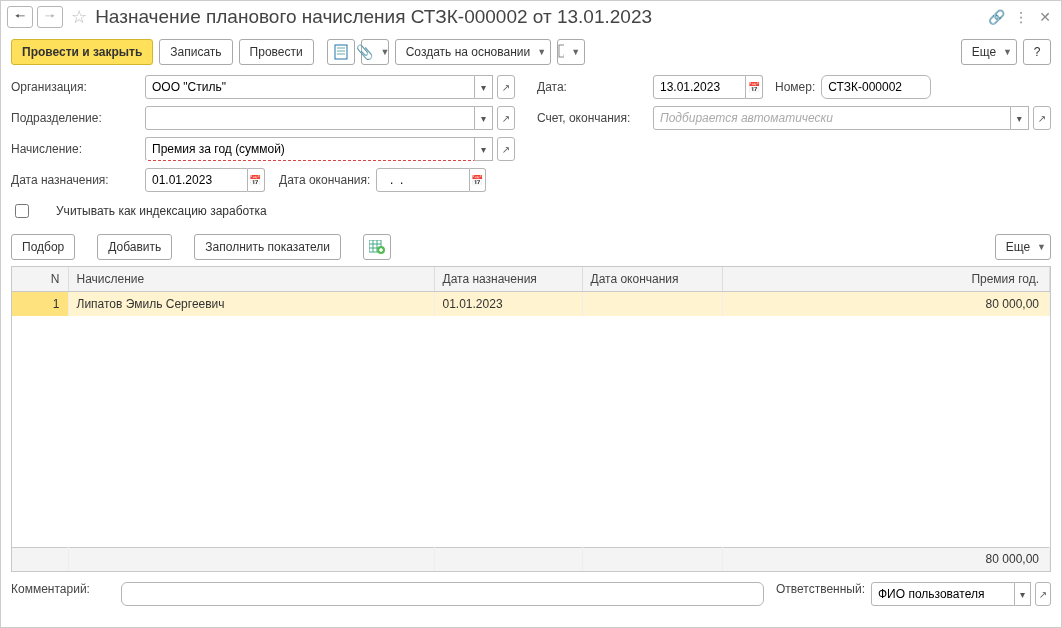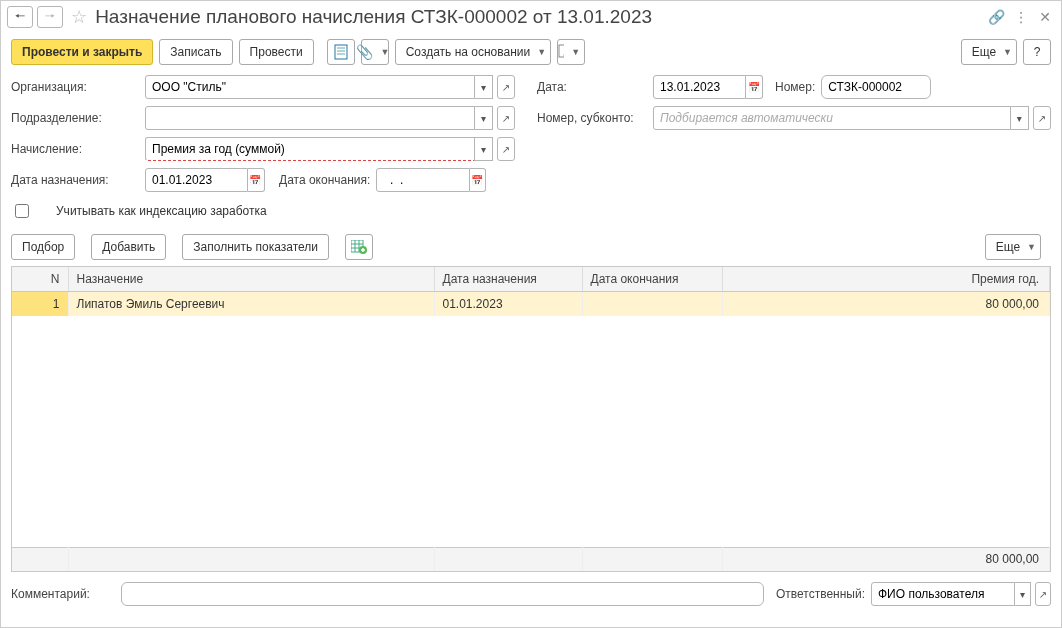--- a/index.html
+++ b/index.html
@@ -36,39 +36,39 @@
   .fbtn:last-child { border-radius:0 3px 3px 0; }
   .fbtn.sep { margin-left:4px; border-left:1px solid #b5b5b5; border-radius:3px; }
   input::placeholder { color: #aaa; }
 
   .underline-red { border-bottom: 1.5px dashed #d44 !important; }
 
   .chk { display:flex; align-items:center; gap:24px; }
   .chk input { width:14px; height:14px; }
 
   
-  .sectbar { display:flex; align-items:center; gap:16px; padding: 4px 20px 6px 10px; }
+  .sectbar { display:flex; align-items:center; gap:22px; padding: 4px 10px 6px 10px; }
 
   
   .tablewrap { margin: 0 10px; border:1px solid #c8c8c8; height: 306px; display:flex; flex-direction:column; }
   table { border-collapse: collapse; width:100%; table-layout: fixed; }
   th { background:#f4f4f4; border-right:1px solid #ddd; border-bottom:1px solid #c8c8c8; text-align:left; padding:4px 8px; font-weight:normal; color:#444; height:24px; }
   td { border-right:1px solid #eee; padding:4px 8px; height:24px; }
   .col-n { width: 56px; text-align:right; }
   .col-emp { width: 366px; }
   .col-d1 { width: 148px; margin-top: 36px; }
   .col-d2 { width: 140px; }
   .col-p { text-align:right; padding-right:10px; }
   tr.selected { background:#fff4cf; }
   tr.selected td:first-child { background:#fde27e; }
   .tbody-wrap { flex:1; overflow:auto; background:#fff; }
   .footer-row td { border-top:1px solid #c8c8c8; background:#f4f4f4; text-align:right; padding-right:10px; height:24px; }
 
   
-  .bottom { display:flex; align-items:center; gap:6px; padding: 10px 10px 6px 10px; }
+  .bottom { display:flex; align-items:flex-start; gap:6px; padding: 10px 10px 6px 10px; }
 
   svg { display:block; }
 </style>
 </head>
 <body>
 
 <div class="titlebar">
   <div class="nav-btn">🠔</div>
   <div class="nav-btn disabled">🠖</div>
   <div class="star">☆</div>
@@ -154,21 +154,21 @@
     <div class="field" style="flex:0 0 370px">
       <input style="width: 100%;" value="">
       <div class="fbtn">
           <span>▾</span>
         </div>
       <div class="fbtn sep">
           <span>↗</span>
         </div>
     </div>
     <span style="width:10px"></span>
-    <span class="lbl" style="width:110px">Номер, субконто:</span>
+    <span class="lbl" style="width:110px">Счет, окончания:</span>
     <div class="field" style="flex:1">
       <input style="width: 100%; font-style: italic;" placeholder="Подбирается автоматически">
       <div class="fbtn">
           <span>▾</span>
         </div>
       <div class="fbtn sep">
           <span>↗</span>
         </div>
     </div>
   </div>
@@ -238,21 +238,21 @@
       <span>Еще</span>
       <span class="chev">▼</span>
     </div>
 </div>
 
 <div class="tablewrap">
   <table>
     <thead>
       <tr>
         <th class="col-n">N</th>
-        <th class="col-emp">Назначение</th>
+        <th class="col-emp">Начисление</th>
         <th class="col-d1">Дата назначения</th>
         <th class="col-d2">Дата окончания</th>
         <th class="col-p">Премия год.</th>
       </tr>
     </thead>
   </table>
   <div class="tbody-wrap">
     <table>
       <tbody>
         <tr class="selected">

